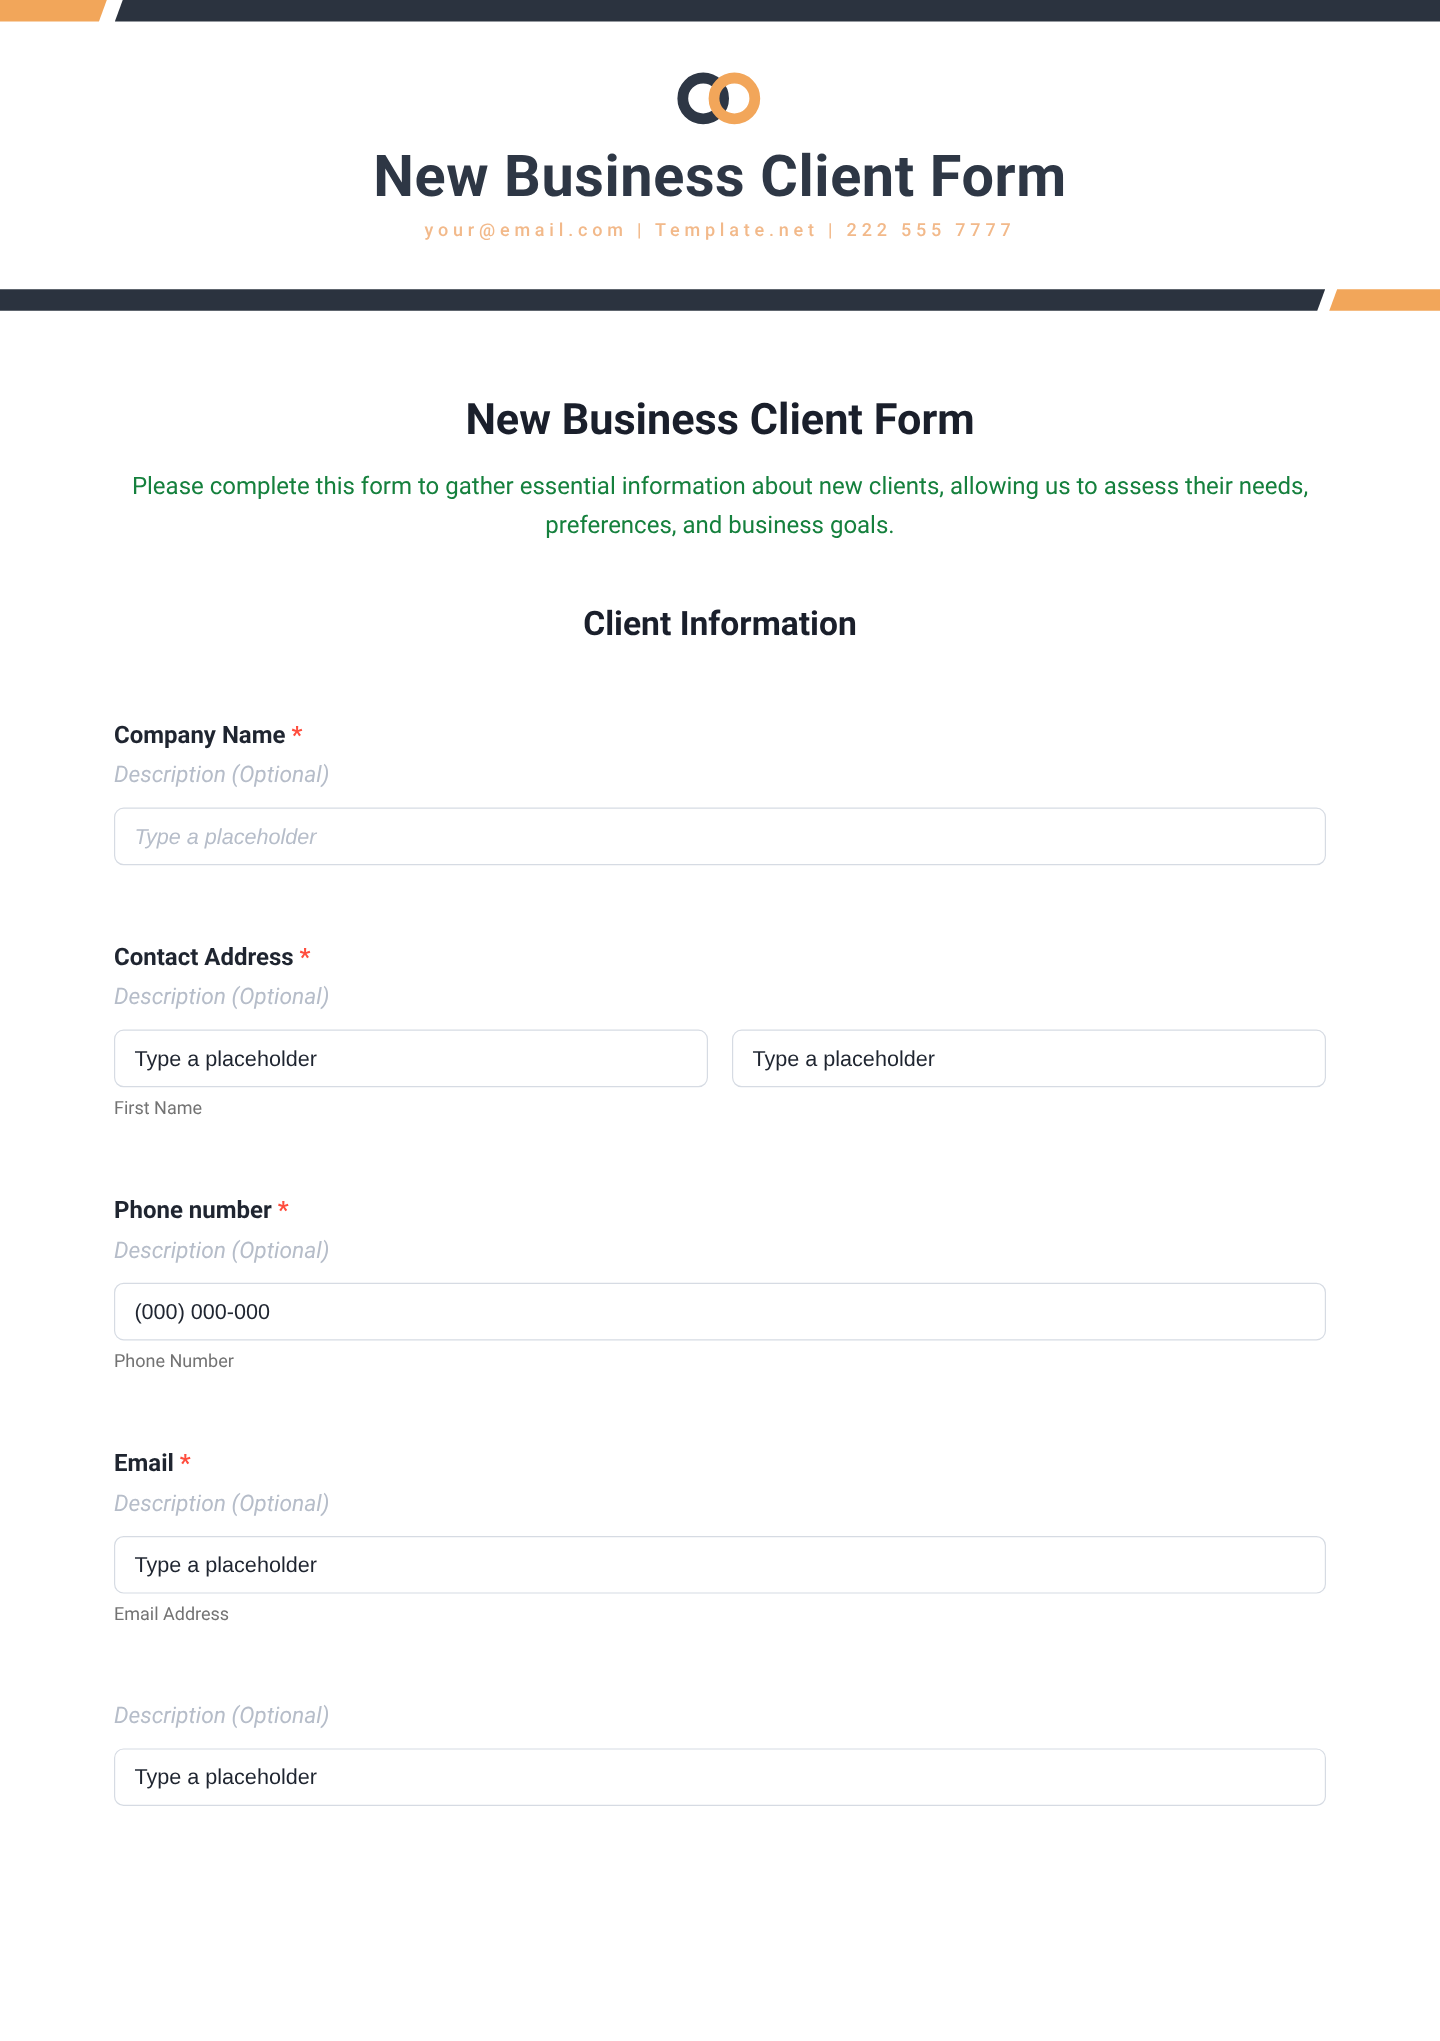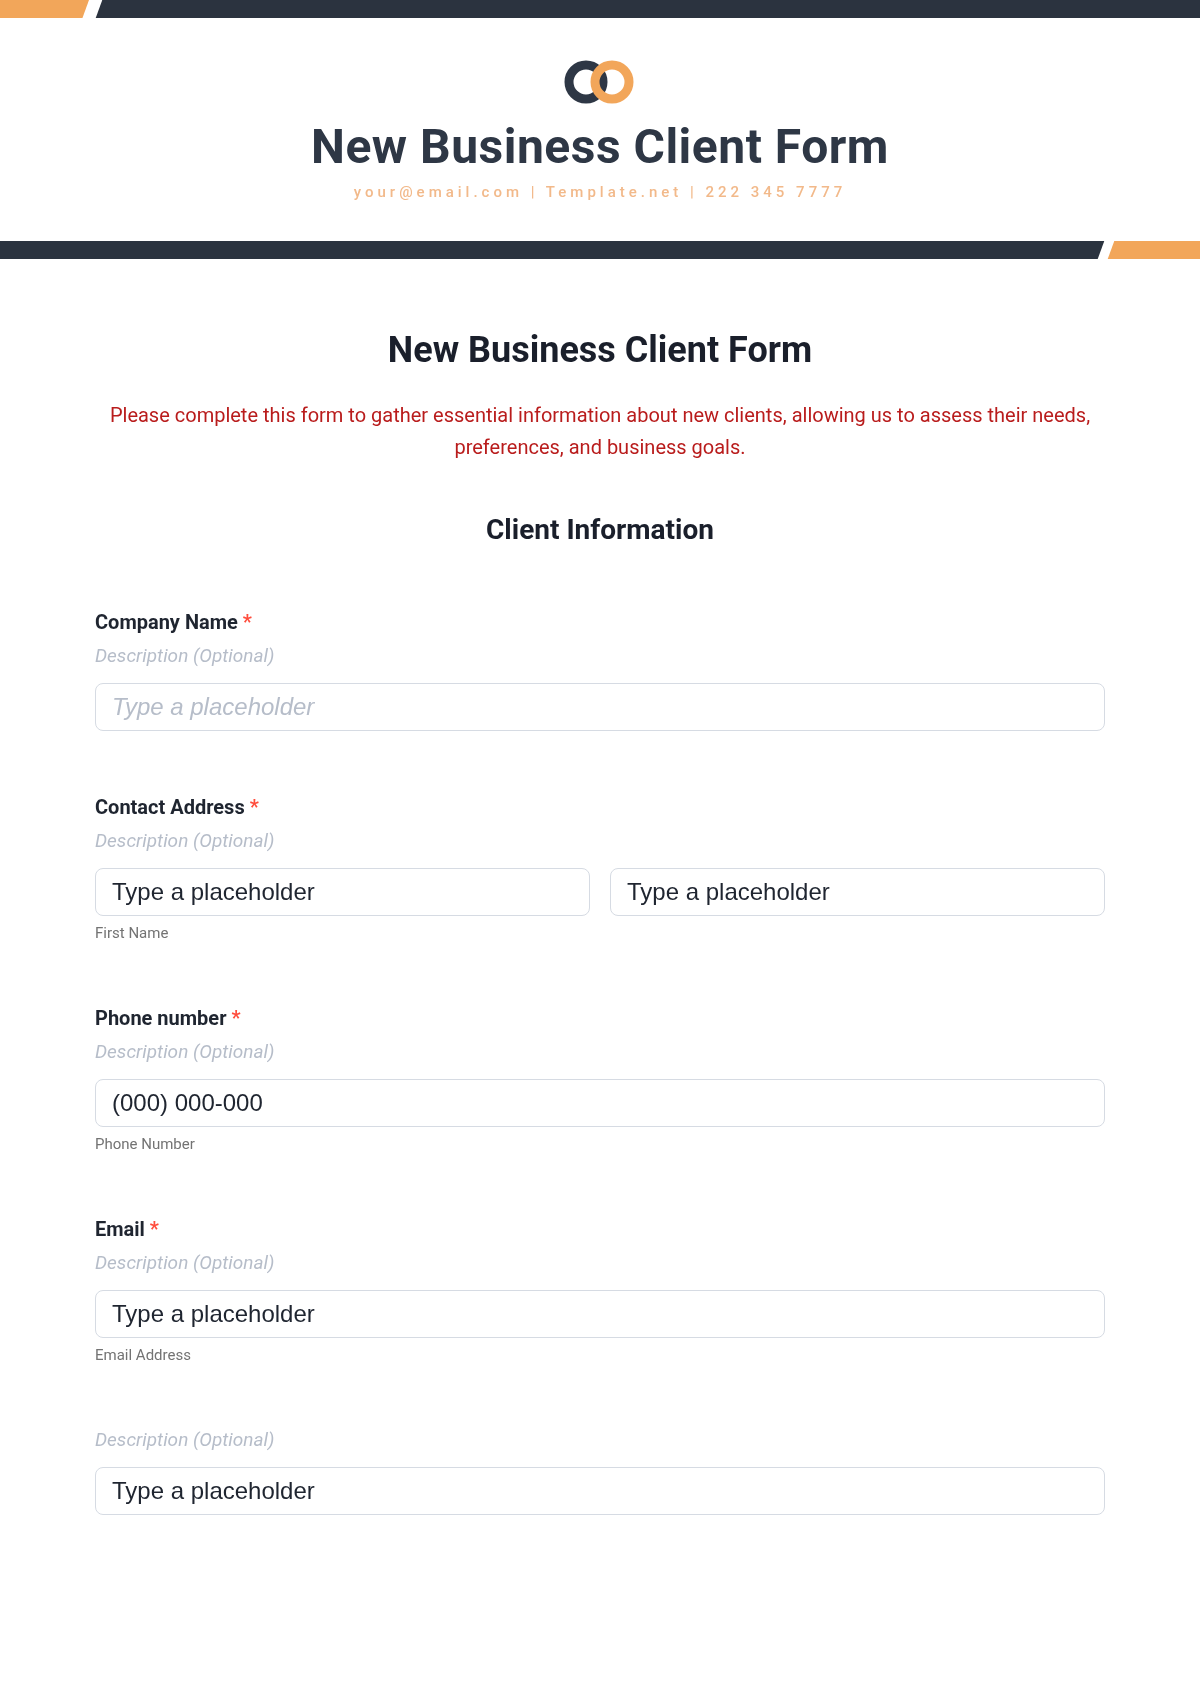--- a/index.html
+++ b/index.html
@@ -16,29 +16,29 @@
   .bar-row.top .bar-dark{ margin-left:10px; margin-right:-10px;}
   .bar-row.bottom .bar-orange-r { background:#f2a65a; width:95px; transform: skewX(-20deg); margin-right:-6px;}
   .bar-row.bottom .bar-dark{ margin-left:-10px; margin-right:10px;}
   .header-card { text-align:center; padding:40px 40px 40px; }
   .logo { display:flex; justify-content:center; align-items:center; margin-bottom:12px;}
   .logo svg { display:block;}
   .header-title { font-size:48px; font-weight:700; color:#2e3745; letter-spacing:.5px;}
   .header-sub { color:#f2b98a; font-size:15px; letter-spacing:4px; margin-top:8px; font-weight:500;}
   .content { padding: 70px 95px 0; }
   .form-title { font-size:36px; font-weight:700; text-align:center; color:#1a1f2b; }
-  .form-desc { font-size:20px; text-align:center; color:#b91c1c; margin-top:28px; line-height:1.6;}
+  .form-desc { font-size:20px; text-align:center; color:#15803d; margin-top:18px; line-height:1.6;}
   .section-h { font-size:28px; font-weight:700; color:#1a1f2b; margin-top:50px;text-align:center; }
   .field { margin-top:64px; }
   .field-label { font-size:20px; font-weight:700; color:#1f2530; }
   .req { color:#ff4d3d; }
   .field-desc { font-size:19px; font-style:italic; color:#b6bdc9; margin-top:10px; }
   .input {
     width:100%; height:48px; border:1px solid #d6dbe3; border-radius:8px;
-    padding:0 16px; font-size:24px; color:#1f2530; margin-top:16px;
+    padding:0 16px; font-size:18px; color:#1f2530; margin-top:16px;
     background:#fff;
   }
   .input.light::placeholder{ color:#b6bdc9; font-style:italic;}
   .input::placeholder{ color:#1f2530;}
   .row2 { display:flex; gap:20px; }
   .col { flex:1; }
   .sublabel { font-size:15px; color:#737373; margin-top:8px; }
 </style>
 </head>
 <body>
@@ -51,21 +51,21 @@
 </div>
 
 <div class="header-card">
   <div class="logo">
     <svg width="84" height="48" viewBox="0 0 84 48">
       <circle cx="28" cy="24" r="17" fill="none" stroke="#2e3745" stroke-width="9"></circle>
       <circle cx="54" cy="24" r="17" fill="none" stroke="#f2a65a" stroke-width="9"></circle>
     </svg>
   </div>
   <div class="header-title">New Business Client Form</div>
-  <div class="header-sub">your@email.com | Template.net | 222 345 7777</div>
+  <div class="header-sub">your@email.com | Template.net | 222 555 7777</div>
 </div>
 
 <div class="top-bars">
   <div class="bar-row bottom">
     <div class="bar-dark"></div>
     <div class="bar-orange-r"></div>
   </div>
 </div>
 
 <div class="content">

